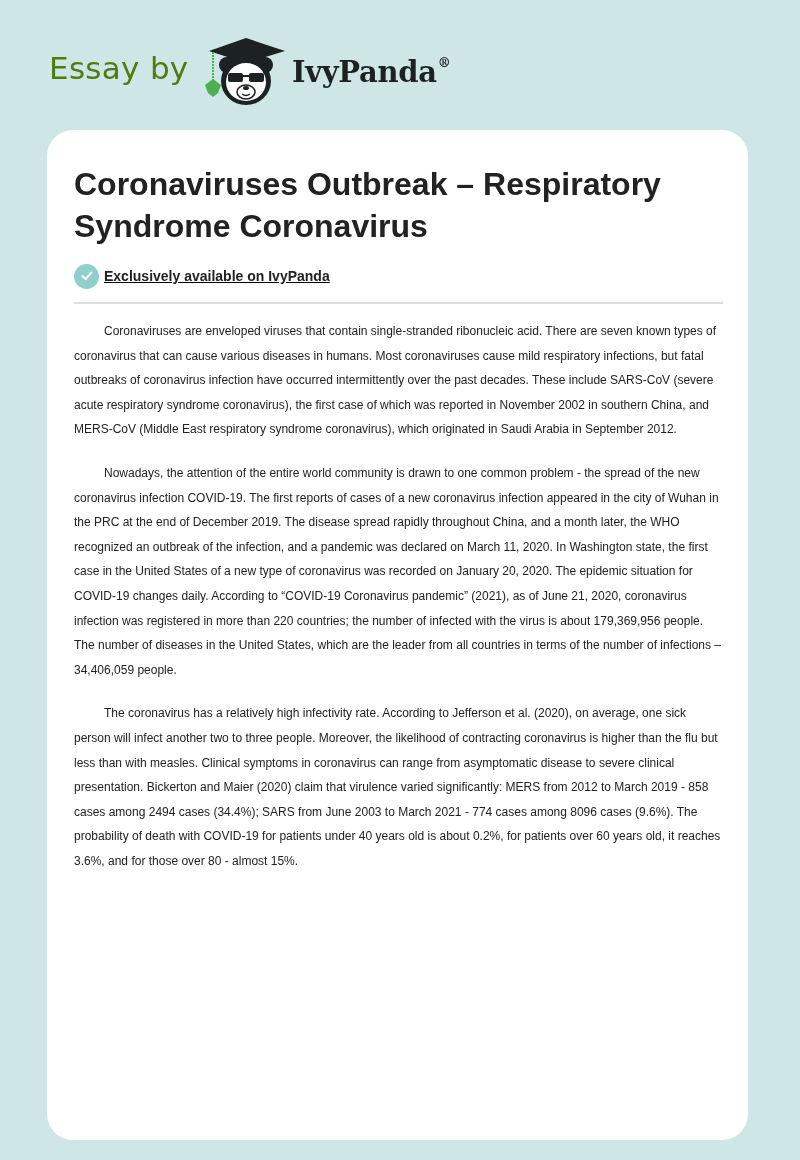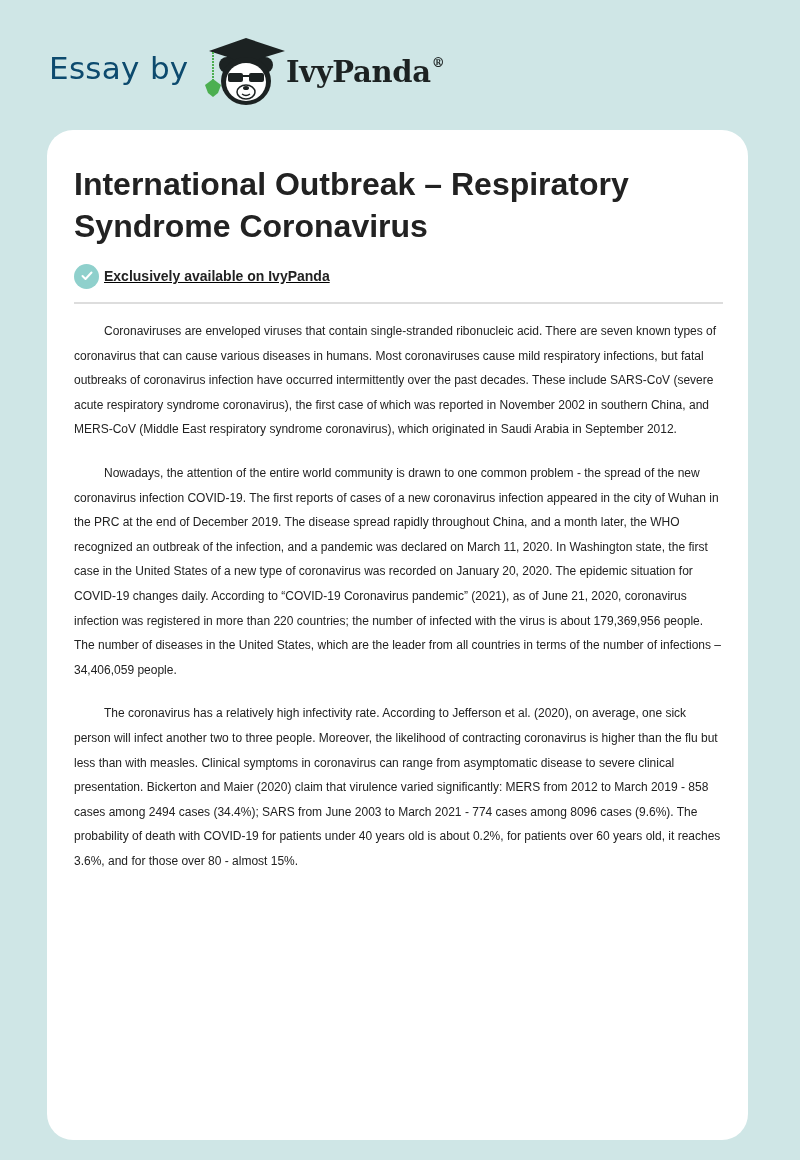--- a/index.html
+++ b/index.html
@@ -7,27 +7,27 @@
     width: 800px; height: 1160px;
     background: #cfe6e6;
     overflow: hidden;
   }
   .header {
     position: absolute; left: 0; top: 0; width: 800px; height: 130px;
   }
   .essay-by {
     position: absolute; left: 49px; top: 50px;
     font-family: "DejaVu Sans", sans-serif;
-    font-size: 31px; color: #0c4a6e; letter-spacing: 0.3px; text-align: center;
+    font-size: 31px; color: #4d7c0f; letter-spacing: 0.3px; text-align: center;
   }
   .logo-icon {
     position: absolute; left: 201px; top: 35px; width: 90px; height: 74px;
   }
   .brand {
-    position: absolute; left: 286px; top: 55px;
+    position: absolute; left: 292px; top: 55px;
     font-family: "DejaVu Serif", serif;
     font-weight: bold; font-size: 29px; color: #1c2222;
     letter-spacing: -0.3px;
   }
   .brand sup { font-size: 13px; position: relative; top: -4px; margin-left: 1px; }
 
   .card {
     position: absolute; left: 47px; top: 130px;
     width: 701px; height: 1010px;
     background: #ffffff; border-radius: 26px;
@@ -84,21 +84,21 @@
     <rect x="48" y="38" width="15" height="9" rx="2" fill="#1c2222"></rect>
     <rect x="41" y="40" width="8" height="2" fill="#1c2222"></rect>
     <ellipse cx="45" cy="57" rx="9" ry="7" fill="#ffffff" stroke="#1c2222" stroke-width="1.5"></ellipse>
     <ellipse cx="45" cy="53" rx="3" ry="2" fill="#1c2222"></ellipse>
     <path d="M41,59 Q45,62 49,59" stroke="#1c2222" stroke-width="1.3" fill="none"></path>
   </svg>
   <span class="brand"><span>IvyPanda</span><sup>®</sup></span>
 </div>
 
 <div class="card">
-  <h1 class="title">International Outbreak – Respiratory Syndrome Coronavirus</h1>
+  <h1 class="title">Coronaviruses Outbreak – Respiratory Syndrome Coronavirus</h1>
 
   <div class="badge-row">
     <span class="check-icon">
       <svg width="12" height="10" viewBox="0 0 12 10">
           <path d="M1.5,5 L4.5,8 L10.5,1.5" stroke="#ffffff" stroke-width="2" fill="none" stroke-linecap="round" stroke-linejoin="round"></path>
         </svg>
     </span>
     <span class="badge-text">Exclusively available on IvyPanda</span>
   </div>
 

